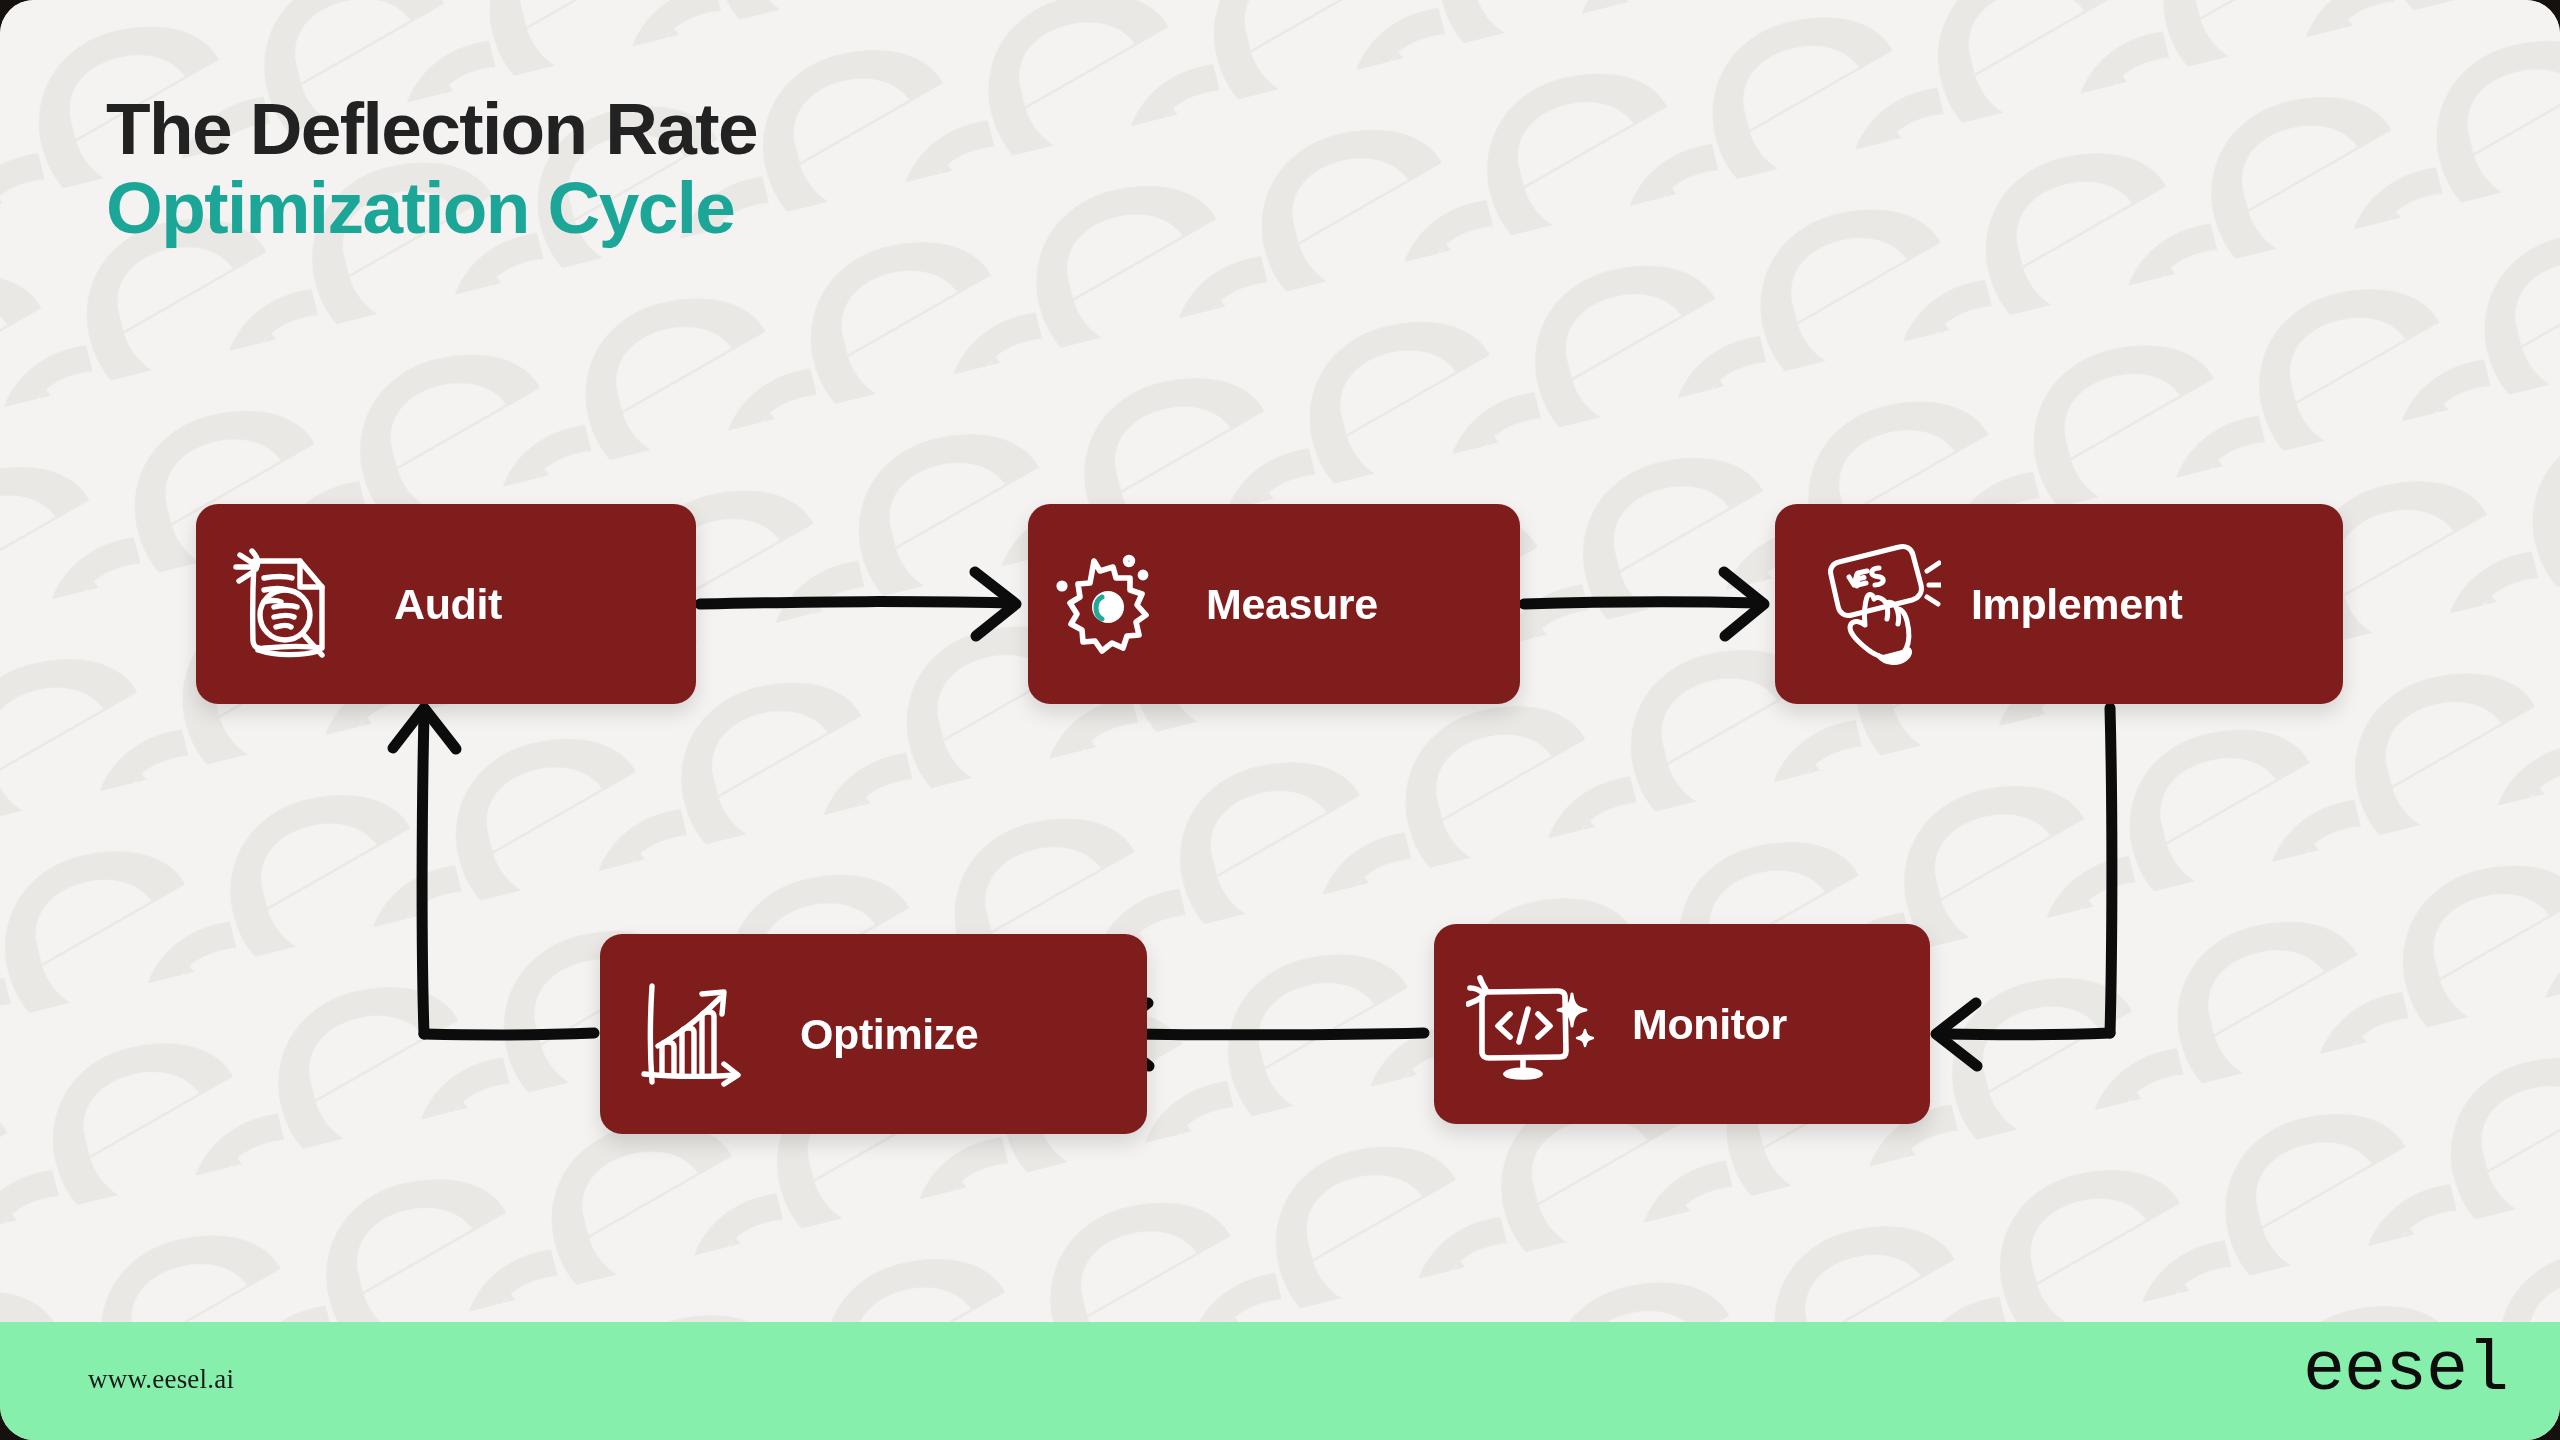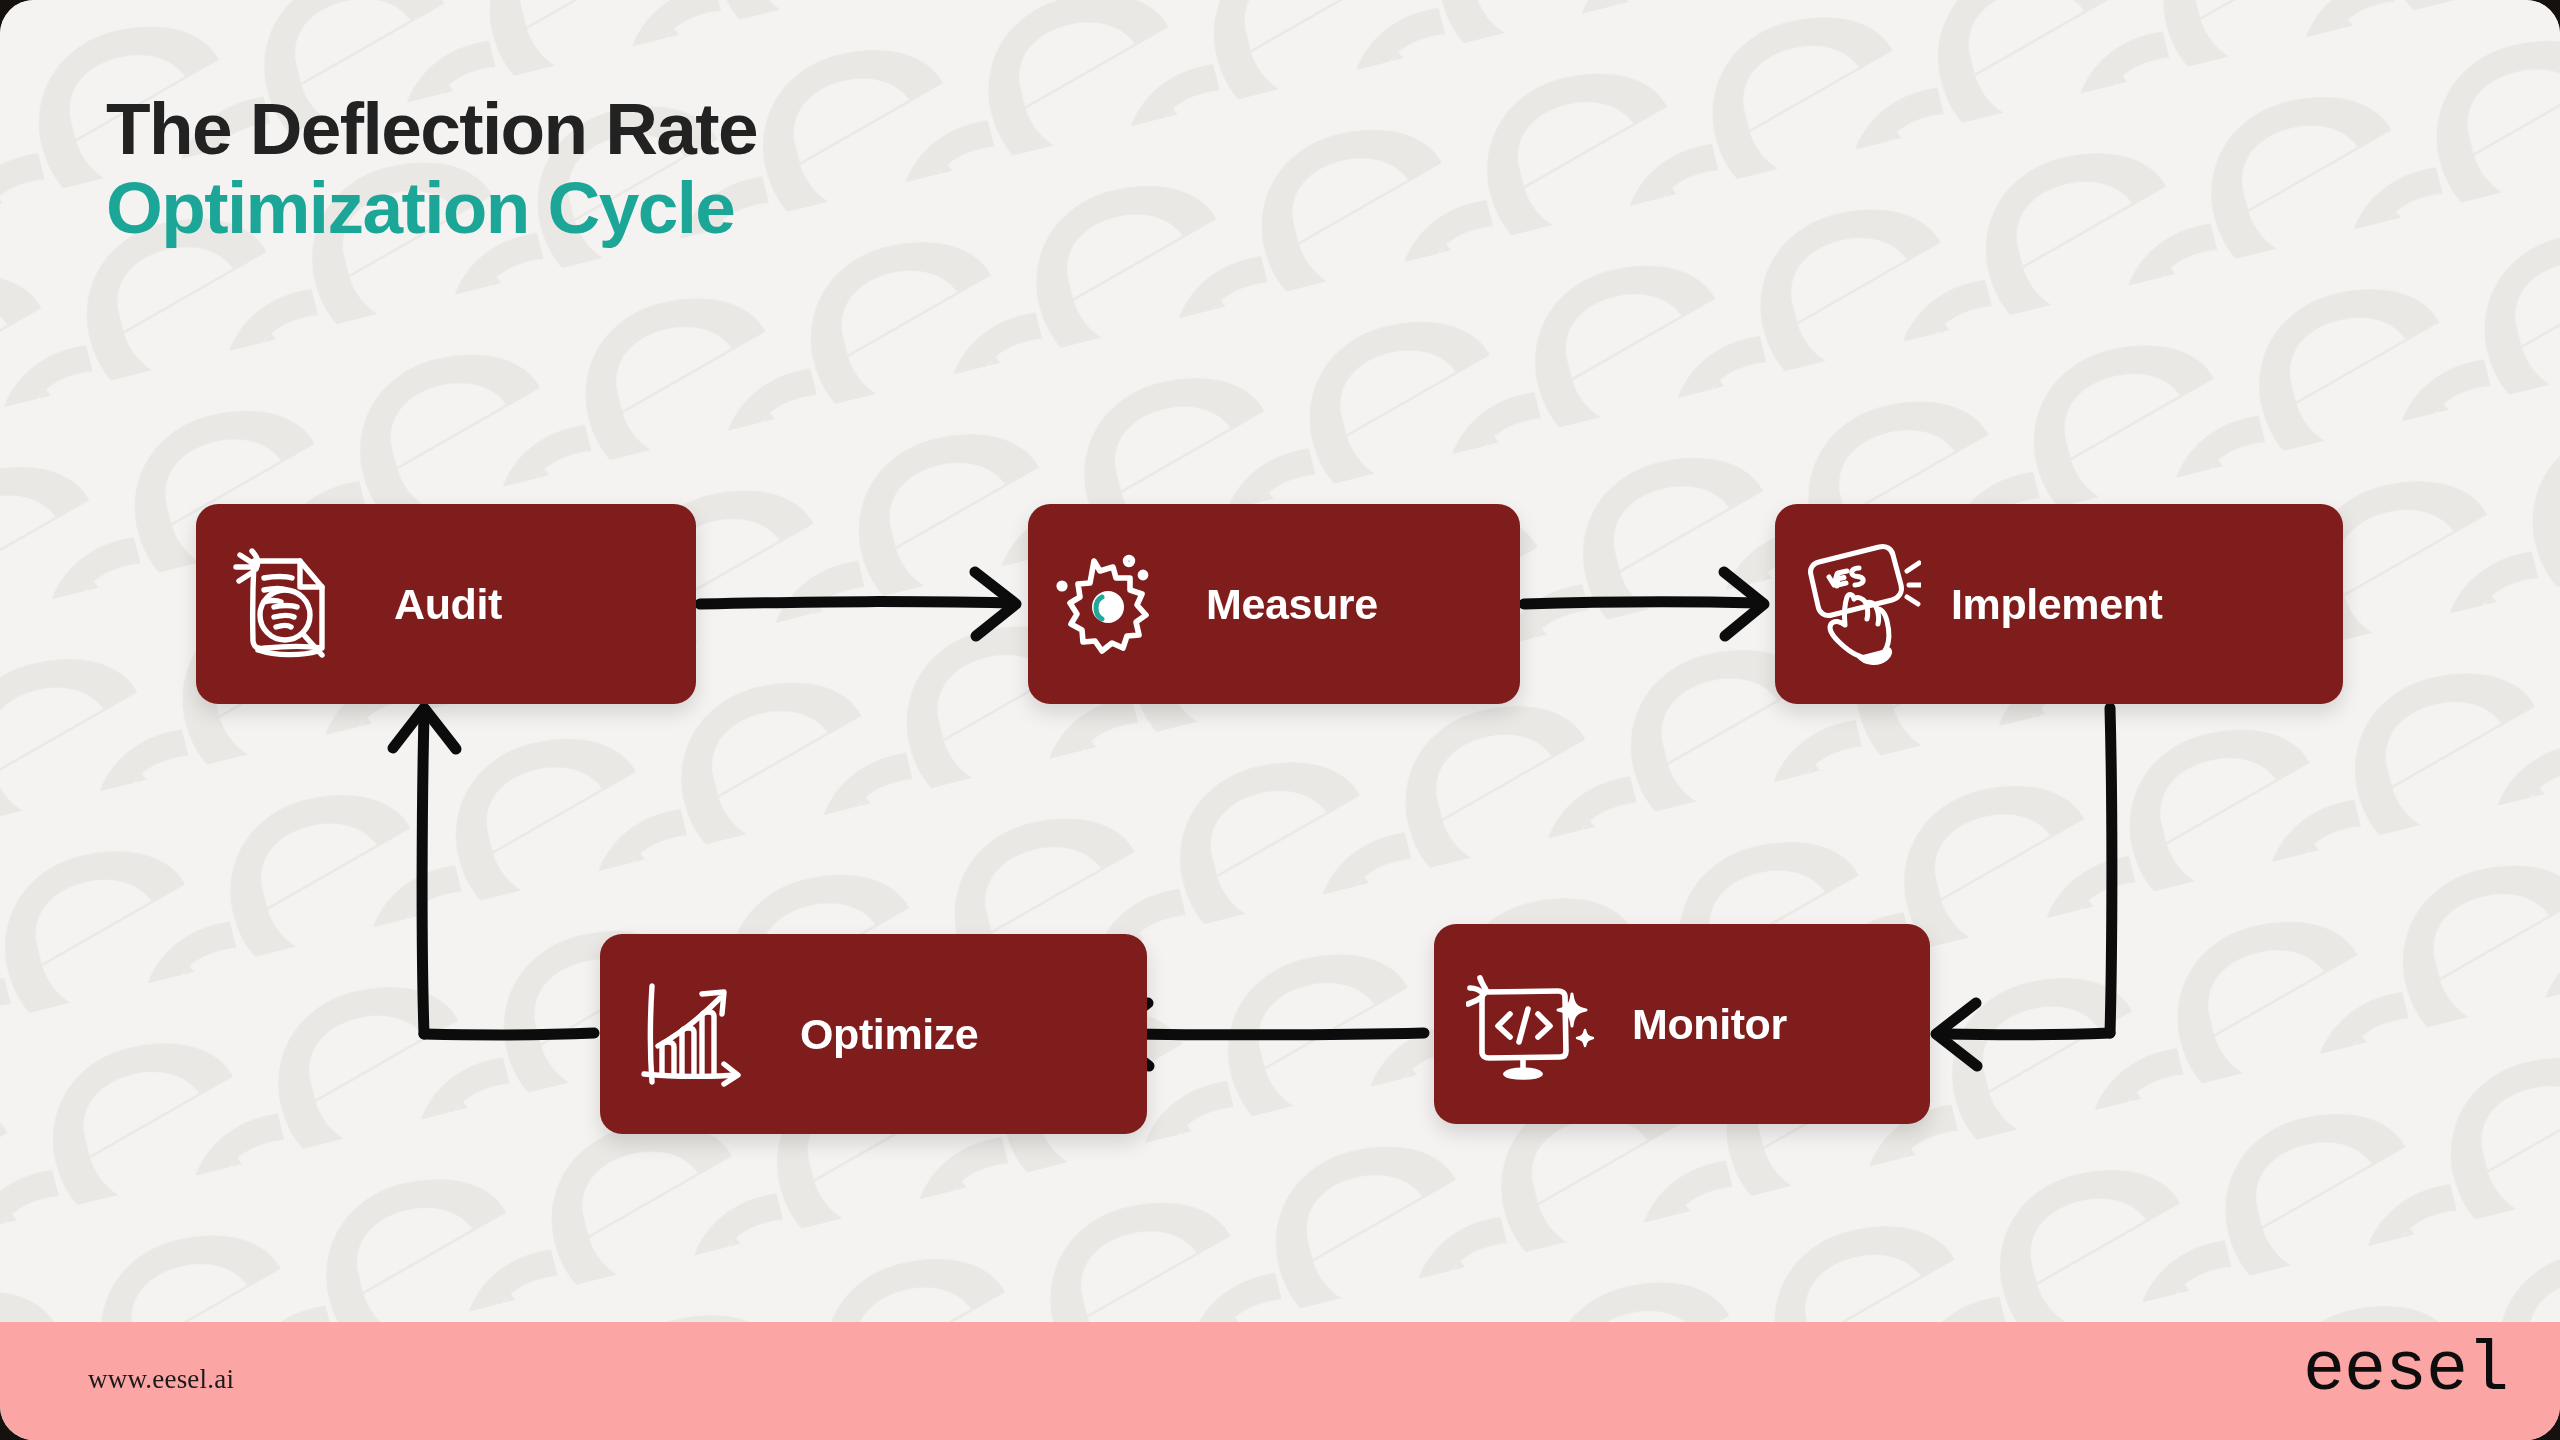--- a/index.html
+++ b/index.html
@@ -32,21 +32,21 @@
     z-index: 0;
   }
   #watermark svg { display: block; width: 2560px; height: 1322px; }
 
   
   #footer-band {
     position: absolute;
     left: 0; right: 0;
     top: 1322px;
     height: 118px;
-    background: #fca5a5;
+    background: #86efac;
     z-index: 2;
     border-bottom-left-radius: 34px;
     border-bottom-right-radius: 34px;
   }
 
   .footer-url {
     position: absolute;
     left: 88px;
     top: 42px;
     font-family: "Liberation Serif", serif;
@@ -124,21 +124,21 @@
     color: #ffffff;
     letter-spacing: -0.4px;
     white-space: nowrap;
   }
 
   
   #card-audit     { left: 196px;  top: 504px;  width: 500px; height: 200px; padding-left: 34px; }
   #card-audit     .card-label { margin-left: 52px; }
   #card-measure   { left: 1028px; top: 504px;  width: 492px; height: 200px; padding-left: 22px; }
   #card-measure   .card-label { margin-left: 36px; }
-  #card-implement { left: 1775px; top: 504px;  width: 568px; height: 200px; padding-left: 22px; }
+  #card-implement { left: 1775px; top: 504px;  width: 568px; height: 200px; padding-left: 42px; }
   #card-implement .card-label { margin-left: 30px; }
   #card-optimize  { left: 600px;  top: 934px;  width: 547px; height: 200px; padding-left: 36px; }
   #card-optimize  .card-label { margin-left: 40px; }
   #card-monitor   { left: 1434px; top: 924px;  width: 496px; height: 200px; padding-left: 32px; }
   #card-monitor   .card-label { margin-left: 34px; }
 </style>
 </head>
 <body>
 
 <div id="canvas">

